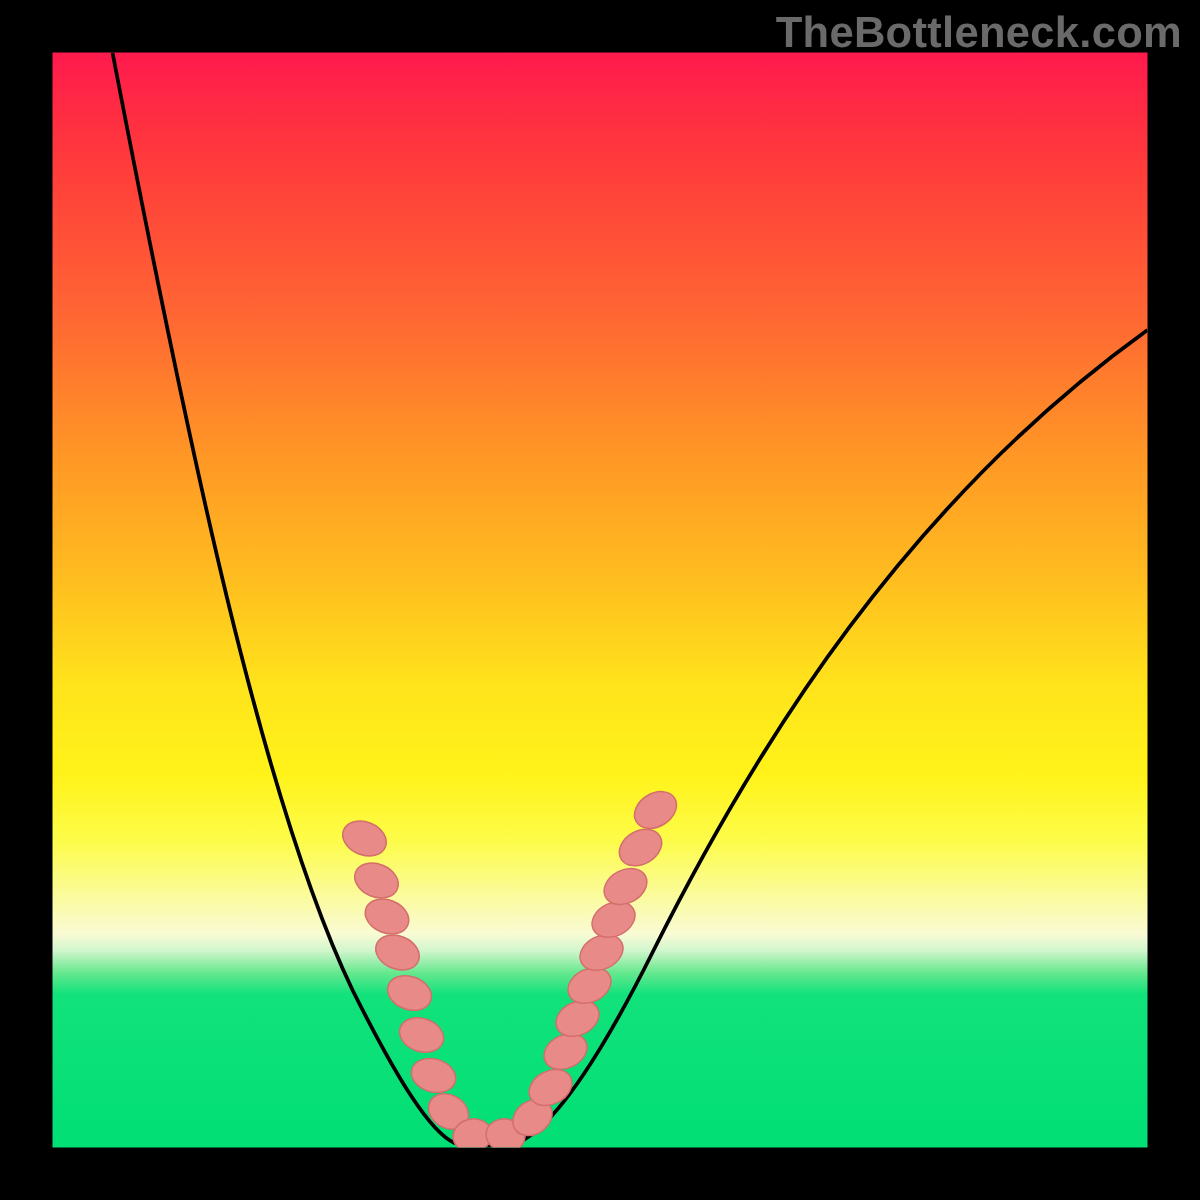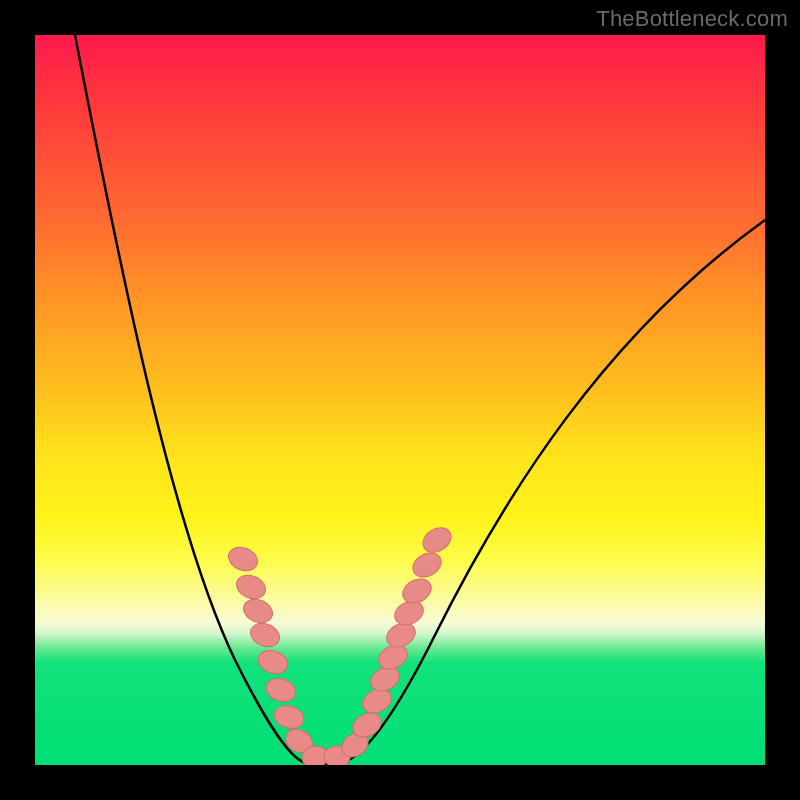--- a/index.html
+++ b/index.html
@@ -40,22 +40,22 @@
       #68e88f 84%,
       #12e27b 86%,
       #00df75 100%
     );
   }
   .watermark {
     position: absolute;
     top: 6px;
     right: 12px;
     color: #6a6a6a;
-    font-size: 22px;
-    font-weight: 400;
+    font-size: 29px;
+    font-weight: 700;
     letter-spacing: 0.2px;
   }
   svg.curves {
     position: absolute;
     left: 0;
     top: 0;
     width: 730px;
     height: 730px;
   }
 </style>

